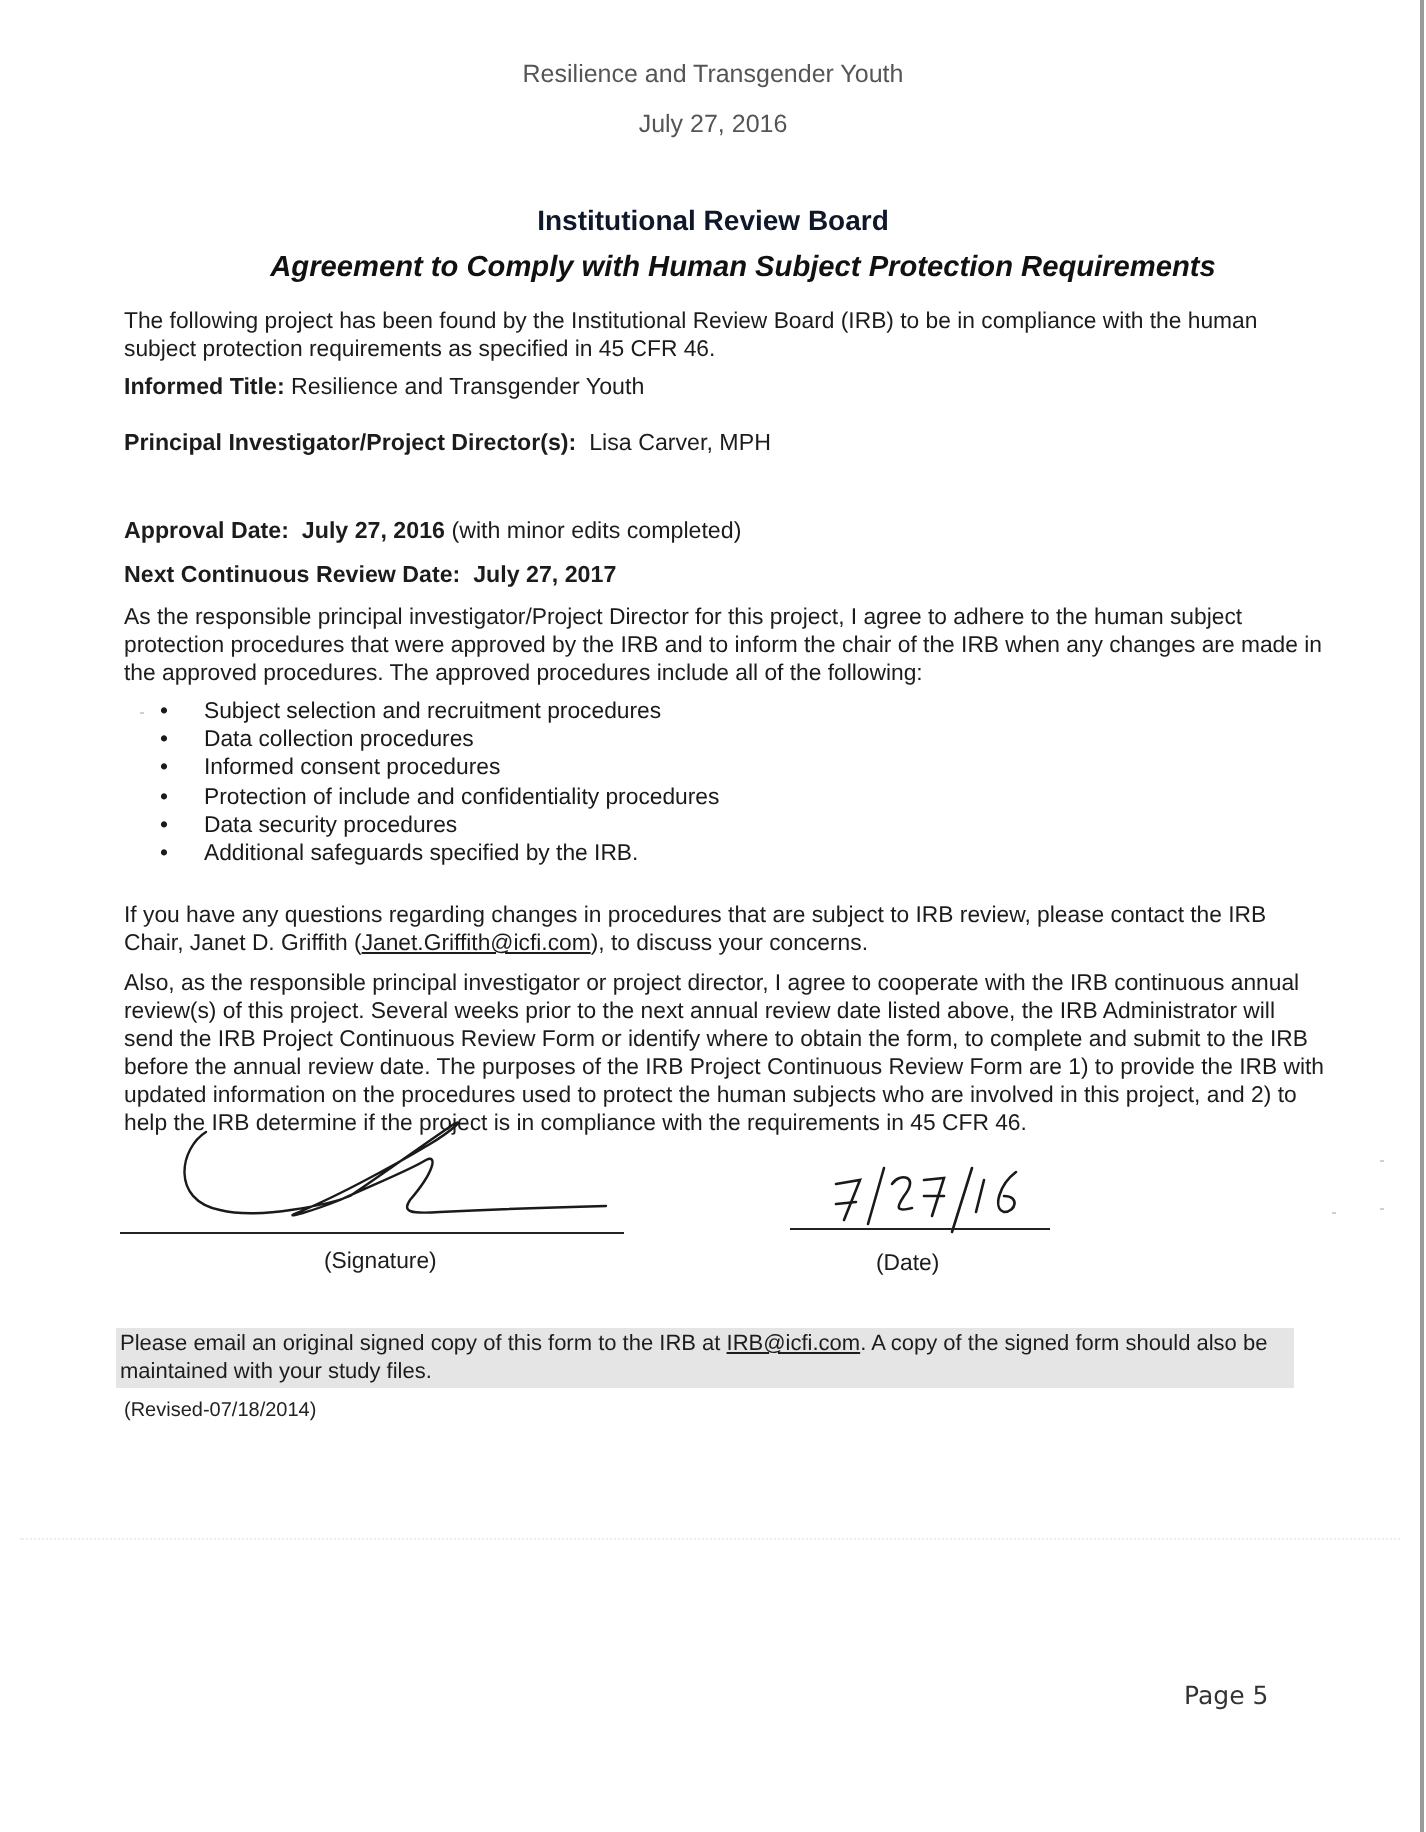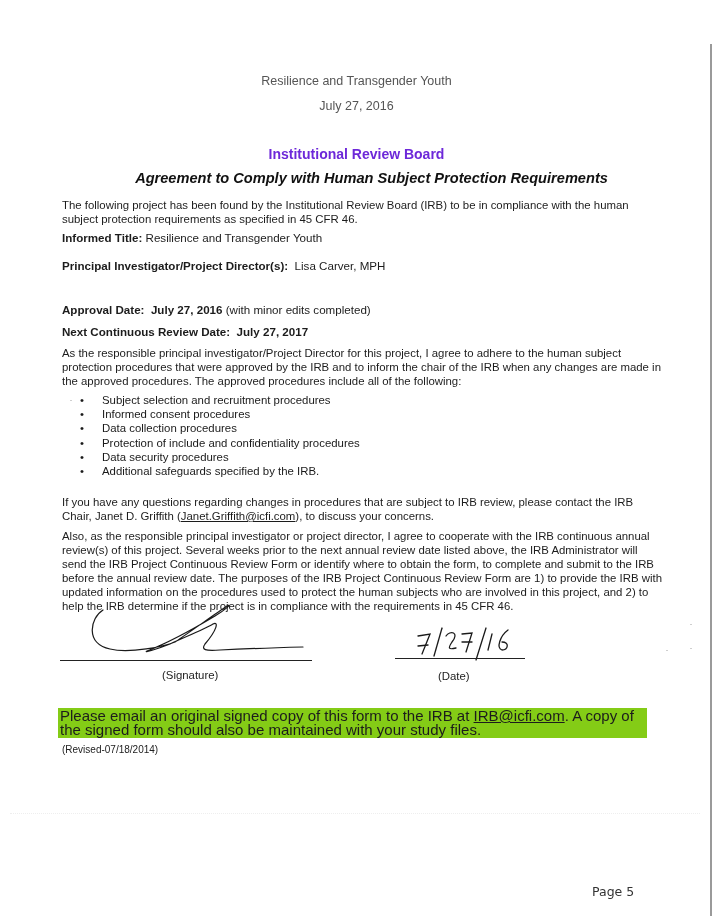--- a/index.html
+++ b/index.html
@@ -1,32 +1,32 @@
 <!DOCTYPE html>
 <html><head>
 <meta charset="utf-8">
 <style>
   html, body { margin: 0; padding: 0; background: #ffffff; }
   body { width: 713px; height: 916px; position: relative; overflow: hidden; font-family: "Liberation Sans", sans-serif; color: #1a1a1a; }
-  .page { position: absolute; left: 0; top: 0; width: 713px; height: 788px; background: #fff; margin-top: 44px; }
+  .page { position: absolute; left: 0; top: 0; width: 713px; height: 788px; background: #fff; }
   .right-border { position: absolute; left: 710px; top: 0; width: 2px; height: 916px; background: #9a9a9a; }
   .abs { position: absolute; white-space: nowrap; }
   .hdr { font-size: 12.5px; color: #555; left: 0; width: 713px; text-align: center; }
-  .title { font-weight: bold; font-size: 14px; left: 0; width: 713px; text-align: center; color: #6d28d9; }
+  .title { font-weight: bold; font-size: 14px; left: 0; width: 713px; text-align: center; color: #0f172a; }
   .subtitle { font-weight: bold; font-style: italic; font-size: 14.6px; left: 0; width: 713px; text-align: center; color: #111; padding-left: 15px; }
   .para { left: 62px; width: 600px; font-size: 11.4px; line-height: 14px; white-space: normal; color: #1c1c1c; }
   .field { left: 62px; font-size: 11.6px; color: #1c1c1c; }
   .field b { font-weight: bold; }
   .bullets { left: 80px; font-size: 11.4px; line-height: 14.2px; margin: 0; padding: 0; list-style: none; }
   .bullets li { position: relative; padding-left: 22px; }
   .bullets li::before { content: "•"; position: absolute; left: 0; top: 0; }
   .link { text-decoration: underline; }
   .sigline { position: absolute; height: 1px; background: #222; }
   .caption { font-size: 11.4px; color: #1c1c1c; }
-  .note { left: 58px; top: 664px; width: 585px; background: #84cc16; font-size: 15px; line-height: 14px; white-space: normal; padding: 1px 2px; color: #1c1c1c; }
+  .note { left: 58px; top: 664px; width: 585px; background: #e5e5e5; font-size: 11px; line-height: 14px; white-space: normal; padding: 1px 2px; color: #1c1c1c; }
   .revised { left: 62px; top: 700px; font-size: 10px; color: #222; }
   .dots { position: absolute; left: 10px; top: 769px; width: 690px; height: 1px; border-top: 1px dotted #eeeeee; }
   .pageno { left: 592px; top: 840px; font-size: 12.5px; font-family: "DejaVu Sans", sans-serif; color: #333; }
   .speck { position: absolute; width: 2px; height: 1px; background: #cfcfcf; }
 </style>
 </head>
 <body>
 
 <div class="page">
 
@@ -58,22 +58,22 @@
   <div class="abs field" style="top:281px;">
     <b>Next Continuous Review Date:</b>&nbsp;
     <b>July 27, 2017</b>
   </div>
 
   <div class="abs para" style="top:302px;">As the responsible principal investigator/Project Director for this project, I agree to adhere to the human subject protection procedures that were approved by the IRB and to inform the chair of the IRB when any changes are made in the approved procedures.  The approved procedures include all of the following:</div>
 
   <span class="speck" style="left:70px; top:356px;"></span>
   <ul class="abs bullets" style="top:349px;">
     <li>Subject selection and recruitment procedures</li>
+    <li>Data collection procedures</li>
     <li>Informed consent procedures</li>
-    <li>Data collection procedures</li>
     <li>Protection of include and confidentiality procedures</li>
     <li>Data security procedures</li>
     <li>Additional safeguards specified by the IRB.</li>
   </ul>
 
   <div class="abs para" style="top:451px;"><span>If you have any questions regarding changes in procedures that are subject to IRB review, please contact the IRB Chair, Janet D. Griffith (</span><span class="link">Janet.Griffith@icfi.com</span><span>), to discuss your concerns.</span></div>
 
   <div class="abs para" style="top:485px;">Also, as the responsible principal investigator or project director, I agree to cooperate with the IRB continuous annual review(s) of this project.  Several weeks prior to the next annual review date listed above, the IRB Administrator will send the IRB Project Continuous Review Form or identify where to obtain the form, to complete and submit to the IRB before the annual review date.  The purposes of the IRB Project Continuous Review Form are 1) to provide the IRB with updated information on the procedures used to protect the human subjects who are involved in this project, and 2) to help the IRB determine if the project is in compliance with the requirements in 45 CFR 46.</div>
 
   <svg style="position:absolute; left:55px; top:560px;" width="280" height="60" viewBox="0 0 280 60">

